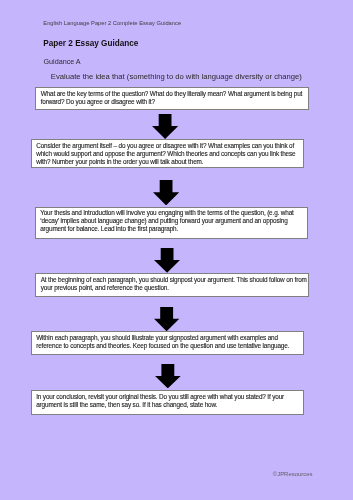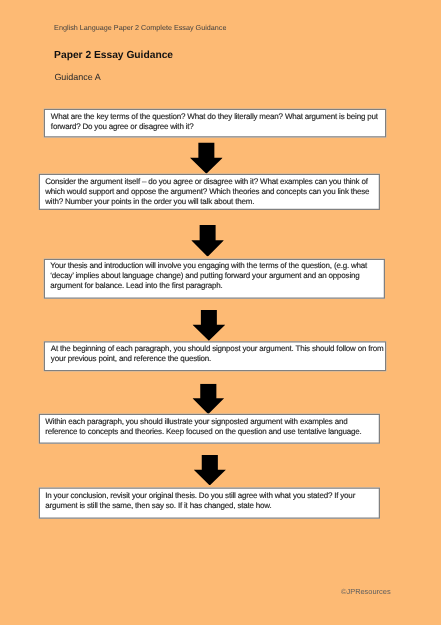--- a/index.html
+++ b/index.html
@@ -2,21 +2,21 @@
 <html><head>
 <meta charset="utf-8">
 <style>
   html, body { margin:0; padding:0; background:#ffffff; }
   body {
     width:353px; height:500px; overflow:hidden;
     font-family:"Liberation Sans", sans-serif;
     color:#231f20;
     -webkit-font-smoothing:antialiased;
   }
-  .page { position:relative; width:353px; height:500px; background:#fdba74; overflow:hidden; }
+  .page { position:relative; width:353px; height:500px; background:#c4b5fd; overflow:hidden; }
 
   .hdr    { position:absolute; left:43.3px; top:19.9px; font-size:5.77px; line-height:7px;  color:#3e3e3e; white-space:nowrap; }
   .title  { position:absolute; left:43.3px; top:39.4px; font-size:8.2px; line-height:9px;  font-weight:bold; color:#111111; white-space:nowrap; }
   .sec    { position:absolute; left:43.5px; top:57.6px; font-size:7.2px;  line-height:8px;  color:#2b2b2b; white-space:nowrap; }
   .prompt { position:absolute; left:50.8px; top:73.3px; font-size:7.65px; line-height:8px;  color:#2b2b2b; white-space:nowrap; }
 
   .box {
     position:absolute;
     box-sizing:border-box;
     border:1px solid #808080;
@@ -40,20 +40,21 @@
   .footer { position:absolute; font-size:5.95px; color:#5f5f5f; white-space:nowrap; }
 </style>
 </head>
 <body>
 
 <div class="page">
 
   <div class="hdr">English Language Paper 2 Complete Essay Guidance</div>
   <div class="title">Paper 2 Essay Guidance</div>
   <div class="sec">Guidance A</div>
+  <div class="prompt">Evaluate the idea that (something to do with language diversity or change)</div>
 
   <div class="box" style="left:35.4px; top:87.4px; width:273.6px; height:22.2px">
       <span>What are the key terms of the question? What do they literally mean? What argument is being put forward? Do you agree or disagree with it?</span>
     </div>
 
   <div class="arrow" style="left:151.8px; top:114.3px; width:26.2px; height:25.0px">
     <svg width="26.2" height="25.0" viewBox="0 0 262 250" preserveAspectRatio="none" aria-hidden="true">
         <path d="M67 0 H195 V121 H262 L131 250 L0 121 H67 Z" fill="#000"></path>
       </svg>
   </div>

